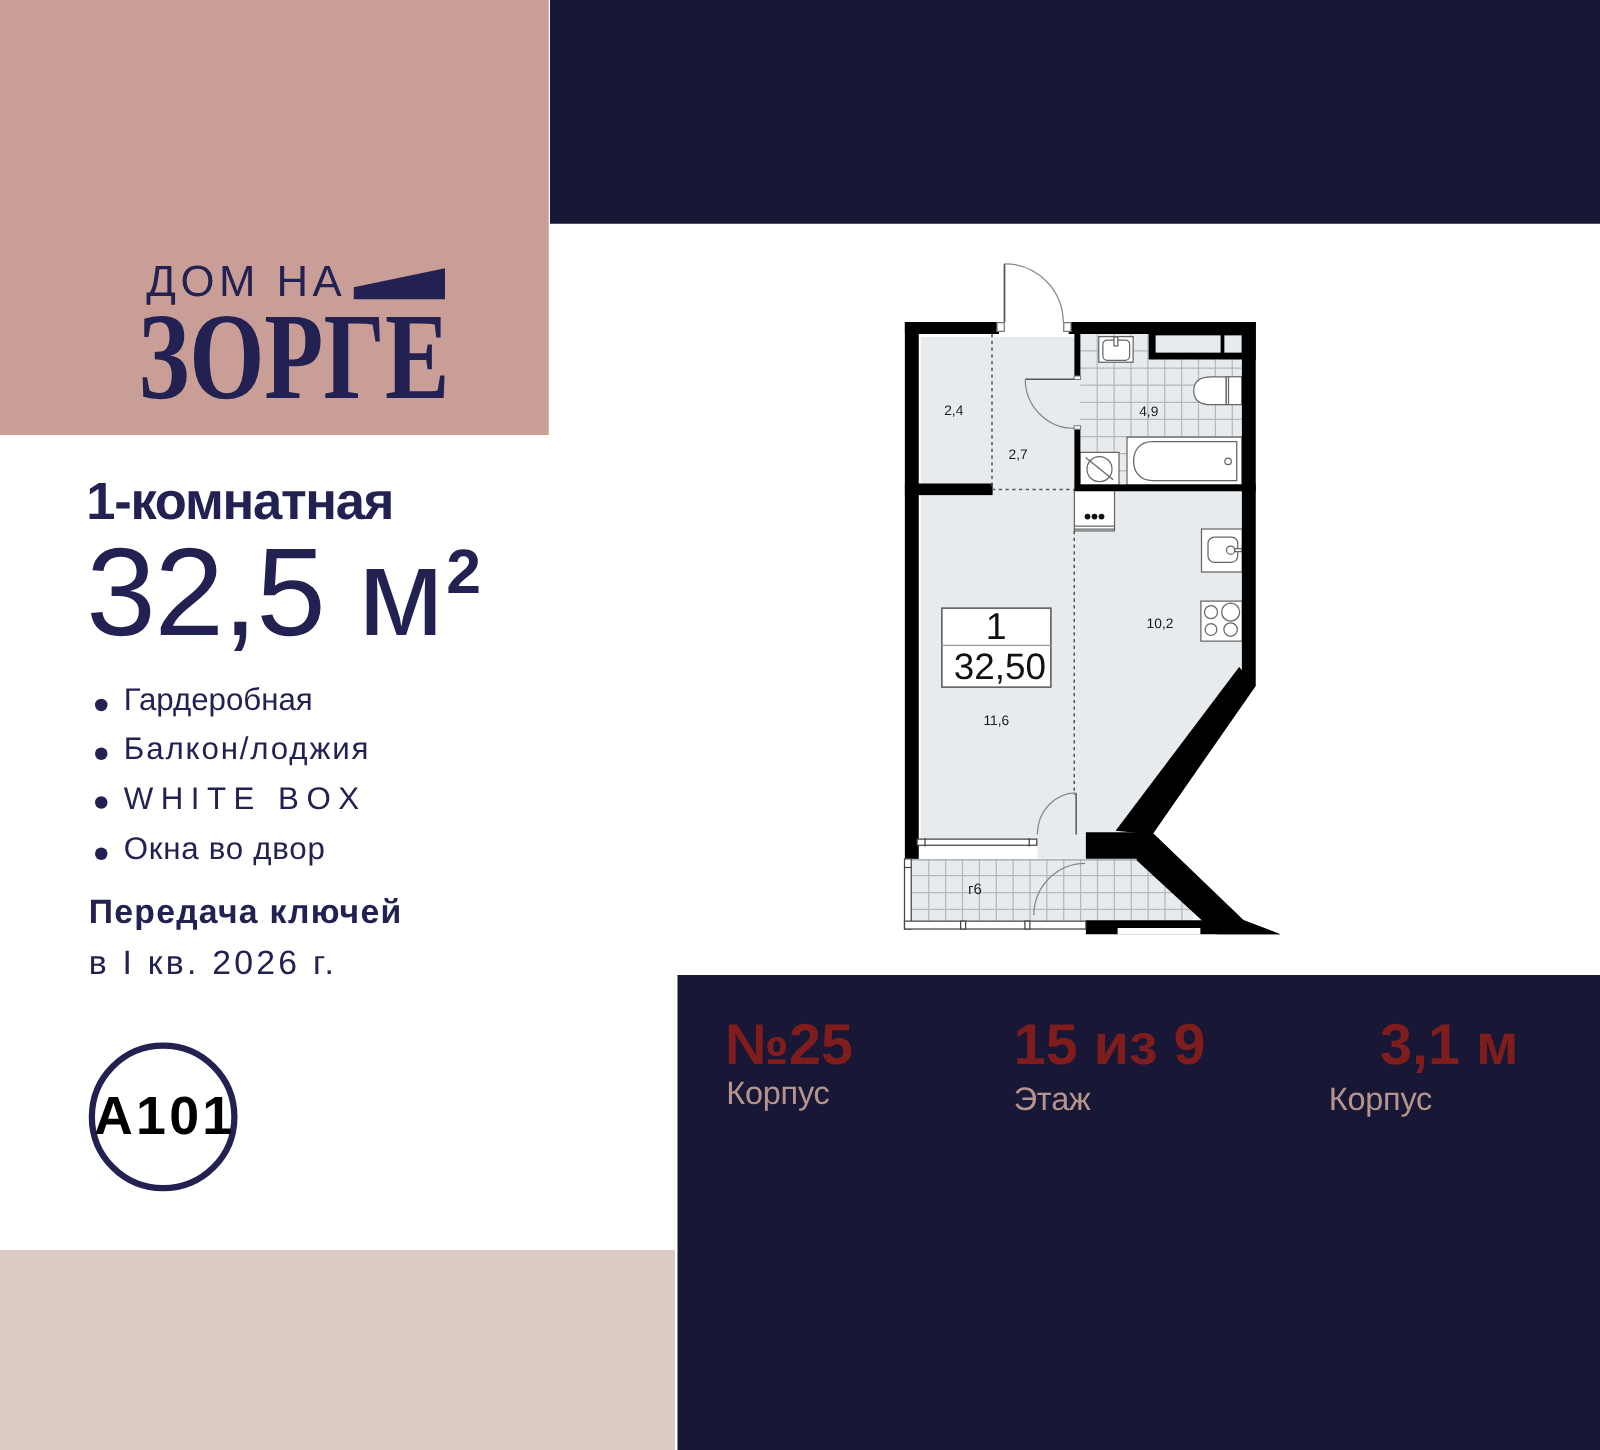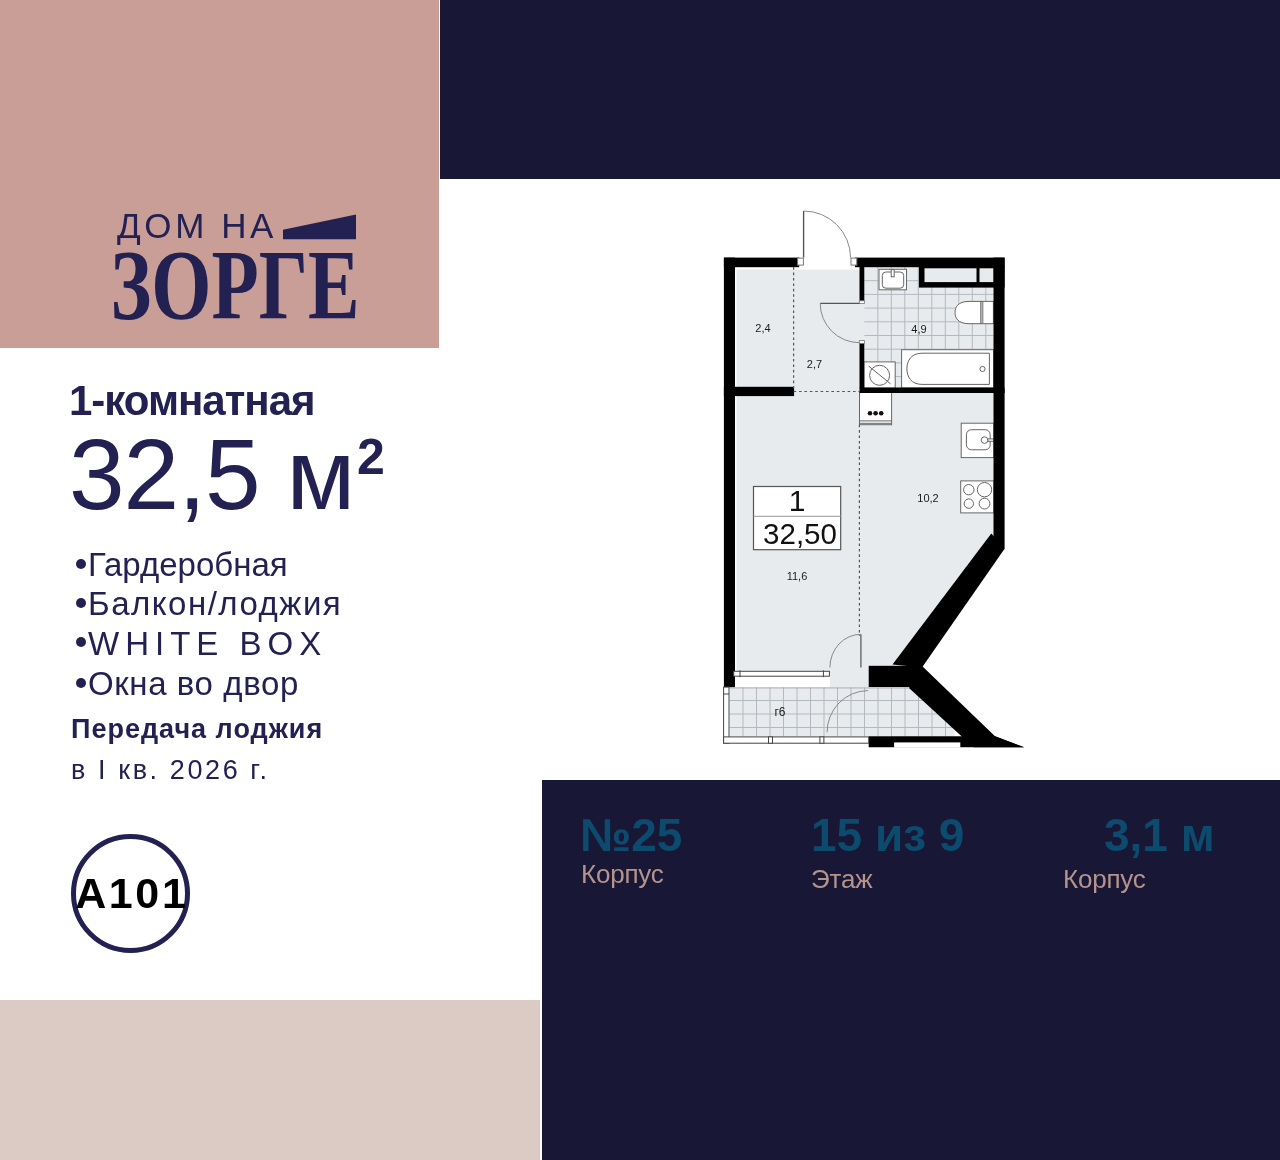--- a/index.html
+++ b/index.html
@@ -10,28 +10,28 @@
   #pinkTop{left:0;top:0;width:439px;height:348px;background:#c89e97;}
   #navyTop{left:440px;top:0;width:840px;height:179px;}
   #navyBot{left:542px;top:780px;width:738px;height:380px;}
   #pinkBot{left:0;top:1000px;width:540px;height:160px;background:#dccbc5;}
   .ink{color:#232152;}
   #domna{left:117px;top:208px;font-size:35px;font-weight:400;letter-spacing:3.6px;color:#232152;line-height:1;}
   
   #h1{left:69px;top:379.5px;font-size:42px;font-weight:700;line-height:1;letter-spacing:-1px;}
   #h2{left:69px;top:424px;font-size:100px;font-weight:400;line-height:1;letter-spacing:-1px;}
   #sup2{left:357px;top:432px;font-size:50px;font-weight:700;line-height:1;}
-  .bullet{font-size:33px;font-weight:400;line-height:1;left:88px;text-align:right;}
+  .bullet{font-size:25px;font-weight:400;line-height:1;left:99px;text-align:right;}
   .dot{width:10px;height:10px;border-radius:50%;background:#232152;left:76px;}
   #keys1{left:71px;top:715.5px;font-size:27px;font-weight:700;letter-spacing:1px;line-height:1;}
   #keys2{left:71px;top:757px;font-size:27px;font-weight:400;letter-spacing:2.6px;line-height:1;}
   #a101{left:71px;top:834px;width:119px;height:119px;border:5.5px solid #232152;border-radius:50%;
         box-sizing:border-box;display:flex;align-items:center;justify-content:center;
         font-size:43px;font-weight:700;color:#000000;letter-spacing:2.6px;padding-left:2.6px;}
-  .w{color:#0c4a6e;font-weight:700;font-size:46px;line-height:1;}
+  .w{color:#7f1d1d;font-weight:700;font-size:46px;line-height:1;}
   .lab{color:#b5948d;font-weight:400;font-size:26px;line-height:1;letter-spacing:-0.2px;}
 </style>
 </head>
 <body>
 <div class="abs" id="pinkTop"></div>
 <div class="abs navy" id="navyTop"></div>
 <div class="abs navy" id="navyBot"></div>
 <div class="abs" id="pinkBot"></div>
 
 <div class="abs" id="domna">ДОМ НА</div>
@@ -46,21 +46,21 @@
 <div class="abs ink" id="h2">32,5 м</div>
 <div class="abs ink" id="sup2">2</div>
 <div class="abs dot" style="top:558.5px;"></div>
 <div class="abs ink bullet" style="top:548px;">Гардеробная</div>
 <div class="abs dot" style="top:597.9px;"></div>
 <div class="abs ink bullet" style="top:587.4px;letter-spacing:1.5px;">Балкон/лоджия</div>
 <div class="abs dot" style="top:637.2px;"></div>
 <div class="abs ink bullet" style="top:626.7px;letter-spacing:6px;">WHITE BOX</div>
 <div class="abs dot" style="top:677.9px;"></div>
 <div class="abs ink bullet" style="top:667.4px;letter-spacing:0.6px;">Окна во двор</div>
-<div class="abs ink" id="keys1">Передача лоджия</div>
+<div class="abs ink" id="keys1">Передача ключей</div>
 <div class="abs ink" id="keys2">в I кв. 2026 г.</div>
 <div class="abs" id="a101">А101</div>
 
 <div class="abs w" style="left:580px;top:811.5px;">№25</div>
 <div class="abs w" style="left:811px;top:811.5px;">15 из 9</div>
 <div class="abs w" style="left:1104px;top:811.5px;">3,1 м</div>
 <div class="abs lab" style="left:581px;top:861px;">Корпус</div>
 <div class="abs lab" style="left:811px;top:865.5px;">Этаж</div>
 <div class="abs lab" style="left:1063px;top:865.5px;">Корпус</div>
 

